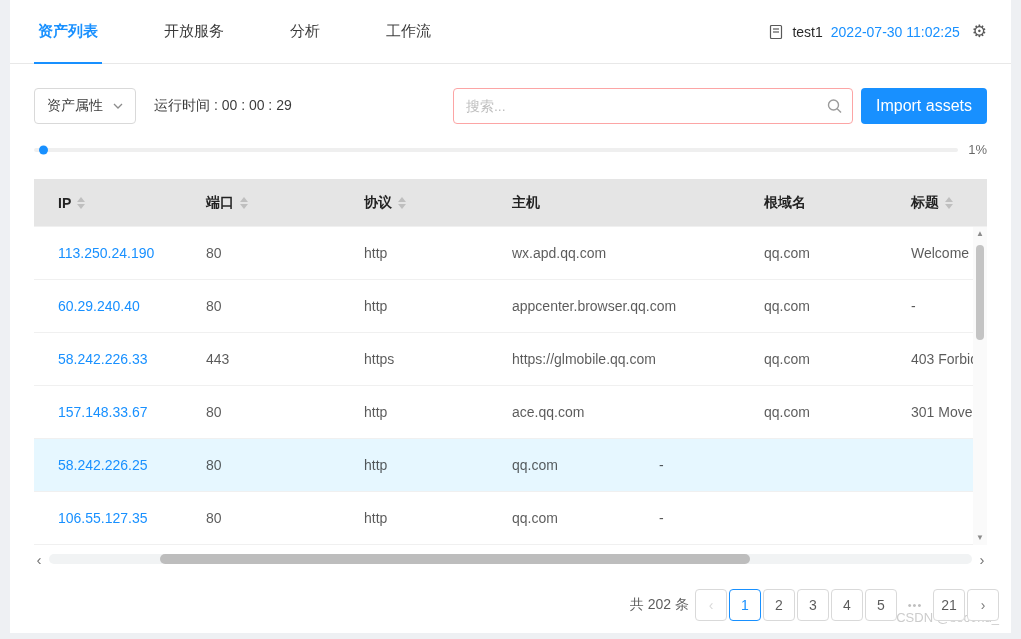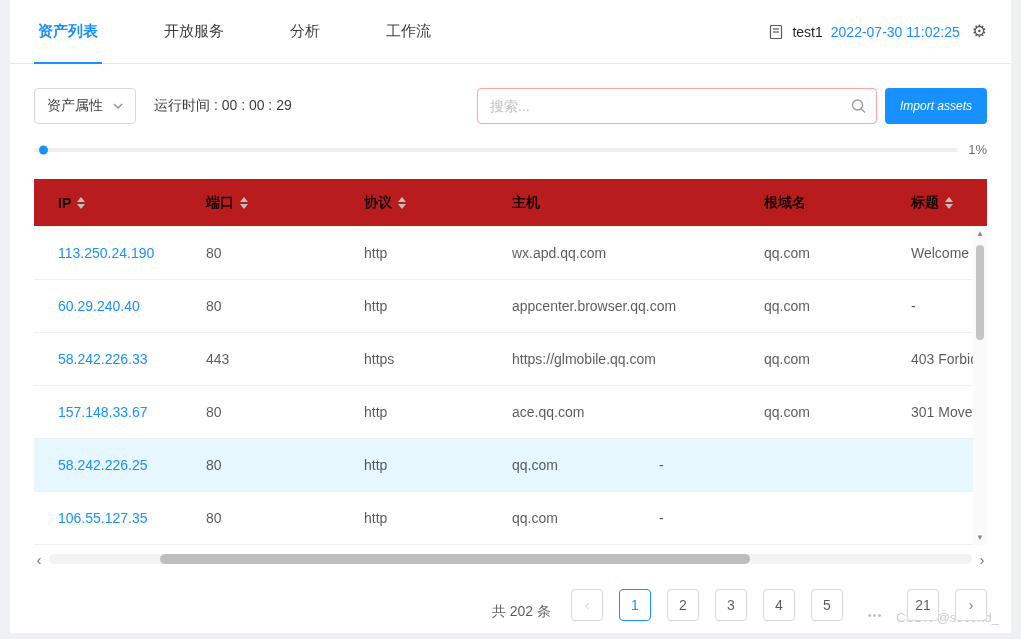--- a/index.html
+++ b/index.html
@@ -66,37 +66,36 @@
     font-size: 14px; color: rgba(0,0,0,0.65);
     font-family: inherit; outline: none;
   }
   .search-input::placeholder { color: #bfbfbf; }
   .search-icon { position: absolute; right: 11px; top: 50%; transform: translateY(-50%); display: inline-flex; cursor: pointer; }
   .import-btn {
     margin-left: 8px;
     height: 36px; padding: 0 15px;
     background: #1890ff; color: #fff;
     border: none; border-radius: 4px;
-    font-size: 12px; font-family: inherit; cursor: pointer;
+    font-size: 16px; font-family: inherit; cursor: pointer;
     flex-shrink: 0;
-    font-style: italic;
   }
   
   .progress-row { display: flex; align-items: center; margin: 18px 24px 0; gap: 10px; flex-shrink: 0; }
   .progress-track { flex: 1; height: 4px; background: #efefef; border-radius: 2px; position: relative; }
   .progress-dot {
     position: absolute; left: 0.5%; top: 50%; transform: translateY(-50%);
     width: 9px; height: 9px; border-radius: 50%; background: #1890ff;
   }
   .progress-label { font-size: 13px; color: rgba(0,0,0,0.6); }
   
   .table-wrap { margin: 22px 24px 0; position: relative; flex-shrink: 0; }
   .thead {
     display: flex; align-items: center;
-    height: 48px; background: #b91c1c;
+    height: 48px; background: #e5e5e5;
     border-bottom: 1px solid #f0f0f0;
   }
   .th {
     display: flex; align-items: center;
     color: rgba(0,0,0,0.85); font-weight: 700;
     cursor: pointer;
   }
   .td, .th { padding-left: 24px; white-space: nowrap; overflow: hidden; }
   .c-ip { width: 148px; flex-shrink: 0; }
   .c-port { width: 158px; flex-shrink: 0; align-items: center; }
@@ -122,23 +121,23 @@
   .vscroll .arr.down { margin-top: auto; }
   .vthumb { width: 8px; height: 95px; background: #c4c4c4; border-radius: 4px; margin-top: 4px; }
   
   .hscroll { display: flex; align-items: center; height: 16px; margin-top: 6px; gap: 5px; }
   .hs-arr { color: #737373; font-size: 15px; line-height: 1; width: 10px; text-align: center; cursor: pointer; }
   .hs-track { flex: 1; height: 10px; background: #f1f3f4; border-radius: 5px; position: relative; }
   .hthumb { position: absolute; left: 12%; width: 64%; height: 10px; background: #bdbdbd; border-radius: 5px; }
   
   .pagination {
     margin-top: auto;
-    display: flex; align-items: flex-end; justify-content: flex-end;
-    gap: 16px;
-    padding: 0 24px 12px;
+    display: flex; align-items: center; justify-content: flex-end;
+    gap: 2px;
+    padding: 0 12px 12px;
     position: relative; z-index: 1;
   }
   .total { margin-right: 4px; color: rgba(0,0,0,0.65); }
   .page-btn {
     min-width: 32px; height: 32px;
     display: inline-flex; align-items: center; justify-content: center;
     background: #fff; border: 1px solid #d9d9d9; border-radius: 4px;
     font-size: 14px; color: rgba(0,0,0,0.65);
     font-family: inherit; cursor: pointer;
   }

